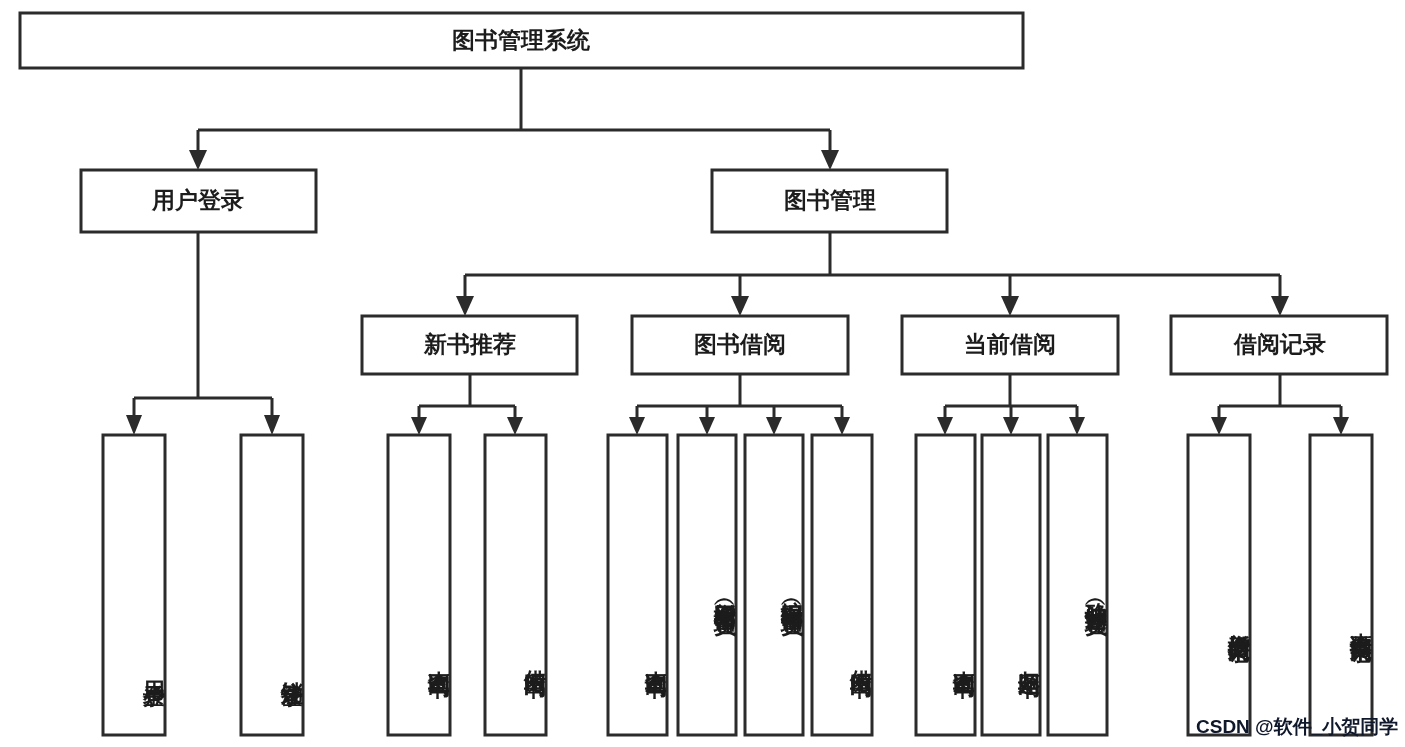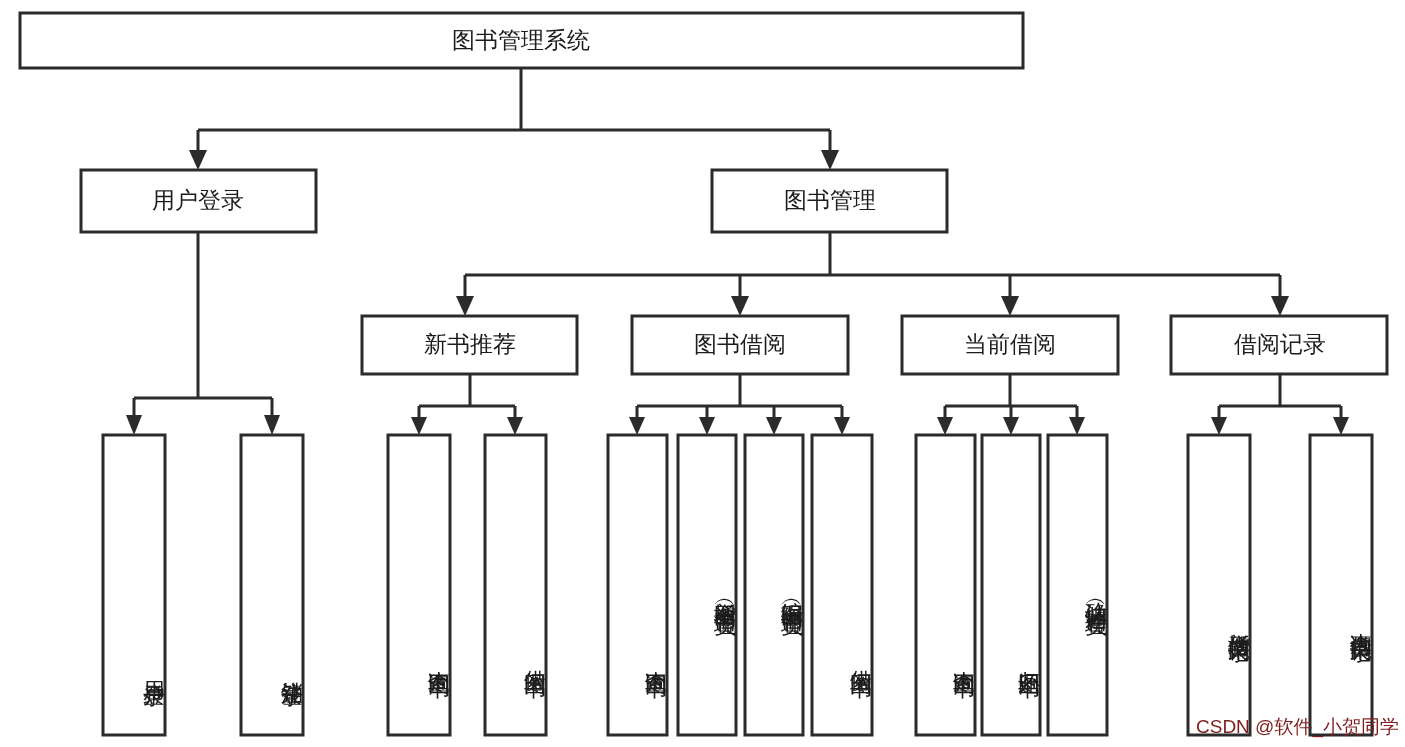--- a/index.html
+++ b/index.html
@@ -11,20 +11,21 @@
     width: 1405px;
     height: 747px;
     overflow: hidden;
     font-family: "Liberation Sans", "DejaVu Sans", sans-serif;
   }
   #diagram-root {
     position: relative;
     width: 1118px;
     height: 747px;
     background: #ffffff;
+    font-weight: bold;
   }
   svg#tree-svg {
     position: absolute;
     left: 0;
     top: 0;
     width: 1405px;
     height: 747px;
   }
   .node-rect {
     fill: #ffffff;
@@ -67,21 +68,21 @@
     display: flex;
     align-items: flex-start;
     justify-content: center;
     pointer-events: none;
     text-align: center;
   }
   .watermark {
     position: absolute;
     font-family: "Liberation Sans", "DejaVu Sans", sans-serif;
     font-size: 19px;
-    color: #7f1d1d;
+    color: #0f172a;
     white-space: nowrap;
   }
 </style>
 </head>
 <body>
 
 <div id="diagram-root">
 
   <svg id="tree-svg" viewBox="0 0 1405 747">
 

